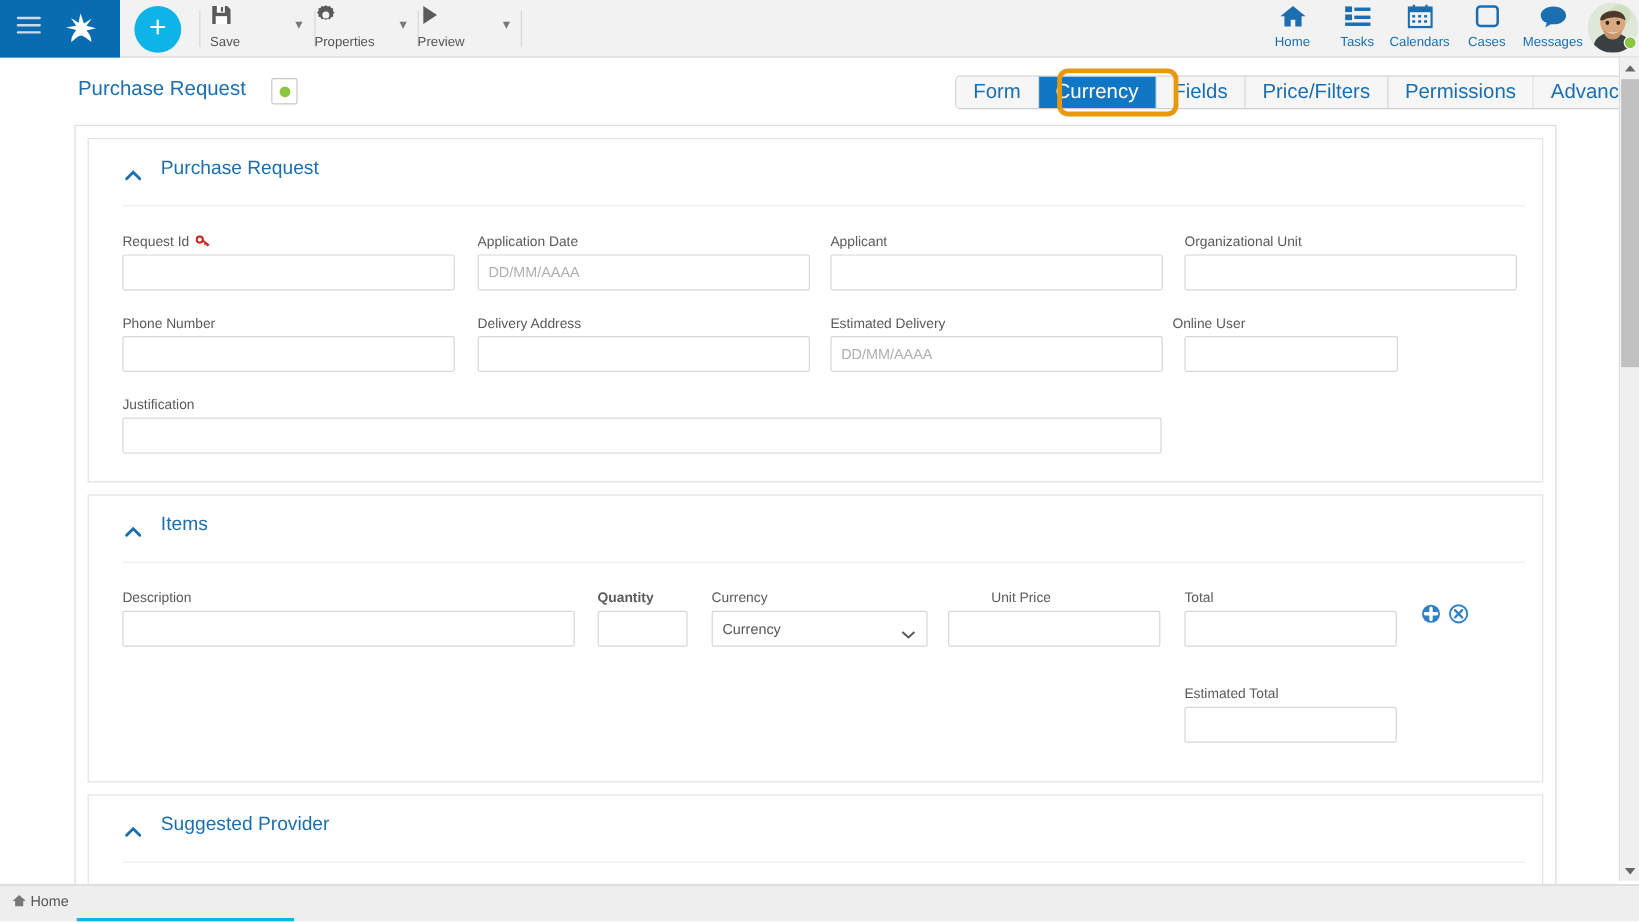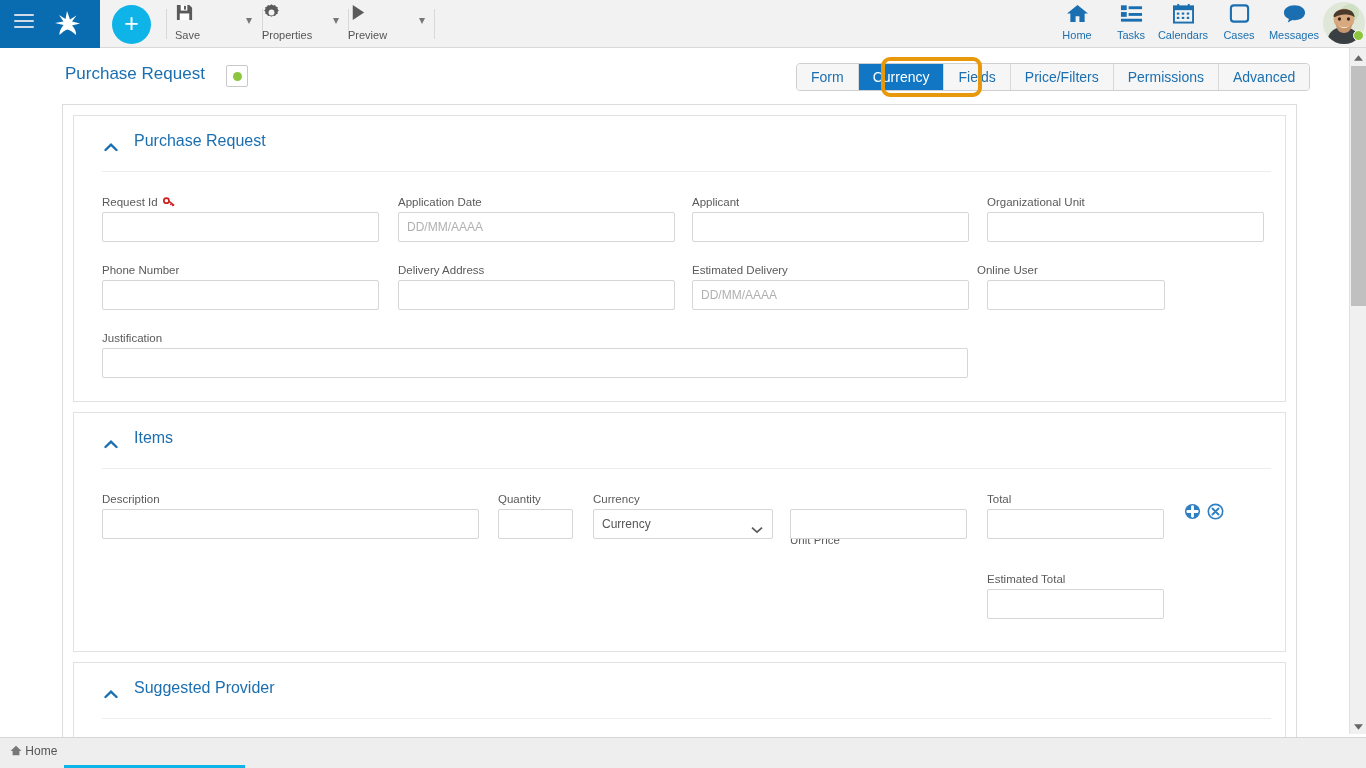--- a/index.html
+++ b/index.html
@@ -35,21 +35,21 @@
   .avatar { width:42px; height:42px; border-radius:50%; overflow:hidden; background:#e8ece6; position:relative; }
   .av-status { position:absolute; right:1px; bottom:3px; width:11px; height:11px; border-radius:50%; background:#8cc63f; border:1px solid #fff; }
 
   
   .page-title { position:absolute; left:65px; top:64px; font-size:17px; color:#1b6fb0; }
   .status-box { position:absolute; left:226px; top:65px; width:22px; height:22px; border:1px solid #c8c8c8; background:#fff; border-radius:2px; }
   .status-dot { position:absolute; left:6px; top:6px; width:9px; height:9px; border-radius:50%; background:#8cc63f; }
 
   .tabs { position:absolute; left:796px; top:63px; height:28px; display:flex;
           border:1px solid #cfcfcf; border-radius:4px; background:#f6f6f6; overflow:visible; }
-  .tab { height:26px; line-height:26px; padding:0 14px; font-size:14px; color:#1b6fb0; border-left:1px solid #d8d8d8;
+  .tab { height:26px; line-height:26px; padding:0 14px; font-size:17px; color:#1b6fb0; border-left:1px solid #d8d8d8;
          background:#f6f6f6; cursor:pointer; white-space:nowrap; }
   .tab:first-child { border-left:none; border-radius:3px 0 0 3px; }
   .tab:last-child { border-radius:0 3px 3px 0; }
   .tab.active { background:#1177c4; color:#fff; position:relative; z-index:2; }
   .tab-ring { position:absolute; left:881px; top:57px; width:101px; height:40px; border:4px solid #e8990b;
               border-radius:9px; pointer-events:none; z-index:3; }
 
   
   .content { position:absolute; left:62px; top:104px; width:1235px; background:#fff; border:1px solid #dcdcdc; }
   .card { margin:10px; border:1px solid #e2e2e2; background:#fff; }
@@ -305,36 +305,36 @@
             </svg>
         </div>
         <div class="card-title">Items</div>
         <div class="card-rule"></div>
       </div>
       <div class="card-body" style="height:184px;">
 
         <div class="flabel" style="left:28px; top:24px;">Description</div>
         <input class="finput" style="left: 28px; top: 40px; width: 377px;" placeholder="">
 
-        <div class="flabel" style="left:424px; top:24px;">Quantity</div>
+        <div class="flabel" style="left:424px; top:24px;font-weight:bold;">Quantity</div>
         <input class="finput" style="left: 424px; top: 40px; width: 75px;" placeholder="">
 
         <div class="flabel" style="left:519px; top:24px;">Currency</div>
         <div class="selwrap" style="left:519px; top:40px; width:180px;">
           <select class="fselect" style="left:0; top:0; width:180px;">
             <option>Currency</option>
           </select>
           <div class="selcaret">
             <svg viewBox="0 0 12 8" width="12" height="8">
                 <path d="M1 1.6 L6 6.2 L11 1.6" fill="none" stroke="#5a5a5a" stroke-width="1.7"></path>
               </svg>
           </div>
         </div>
 
-        <div class="flabel" style="left:716px; top:24px;margin-top:41px;">Unit Price</div>
+        <div class="flabel" style="left:752px; top:24px;">Unit Price</div>
         <input class="finput" style="left: 716px; top: 40px; width: 177px;" placeholder="">
 
         <div class="flabel" style="left:913px; top:24px;">Total</div>
         <input class="finput" style="left: 913px; top: 40px; width: 177px;" placeholder="">
 
         <div class="rowic" style="left:1110px; top:34px;">
           <svg viewBox="0 0 18 18" width="17" height="17">
             <circle cx="9" cy="9" r="8" fill="#2e7fc4"></circle>
             <path d="M9 4 V14 M4 9 H14" stroke="#fff" stroke-width="3" stroke-linecap="round"></path>
           </svg>

